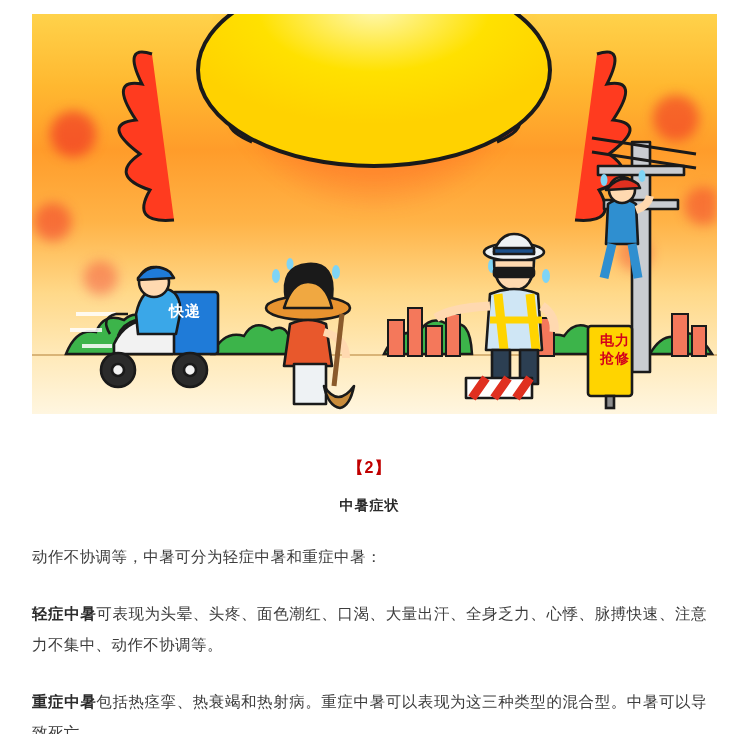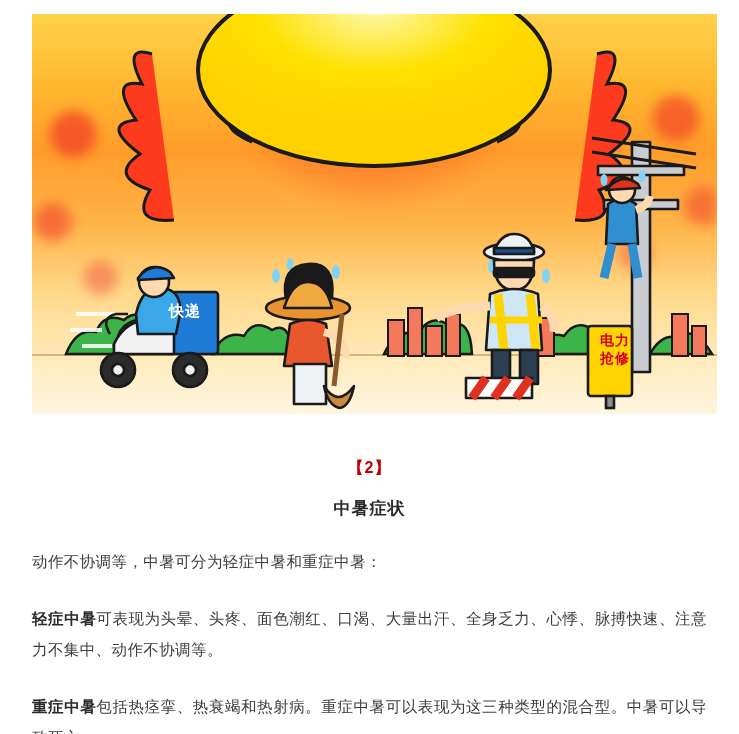--- a/index.html
+++ b/index.html
@@ -58,21 +58,21 @@
     text-align: center;
     color: #c00000;
     font-weight: bold;
     font-size: 16px;
     letter-spacing: 1px;
   }
   .section-title {
     margin-top: 18px;
     text-align: center;
     font-weight: bold;
-    font-size: 17px;
+    font-size: 14px;
     color: #2b2b2b;
     letter-spacing: 1px;
   }
   p.para {
     margin: 26px 0 0 0;
     font-size: 15.5px;
     line-height: 2.0;
     color: #3d3d3d;
     letter-spacing: 0.4px;
     text-align: justify;

